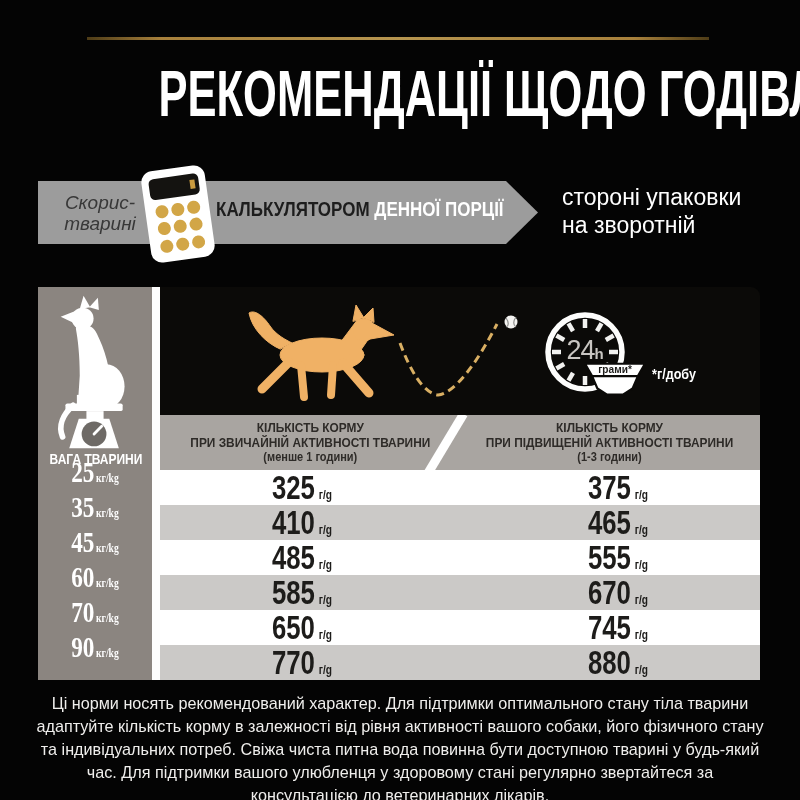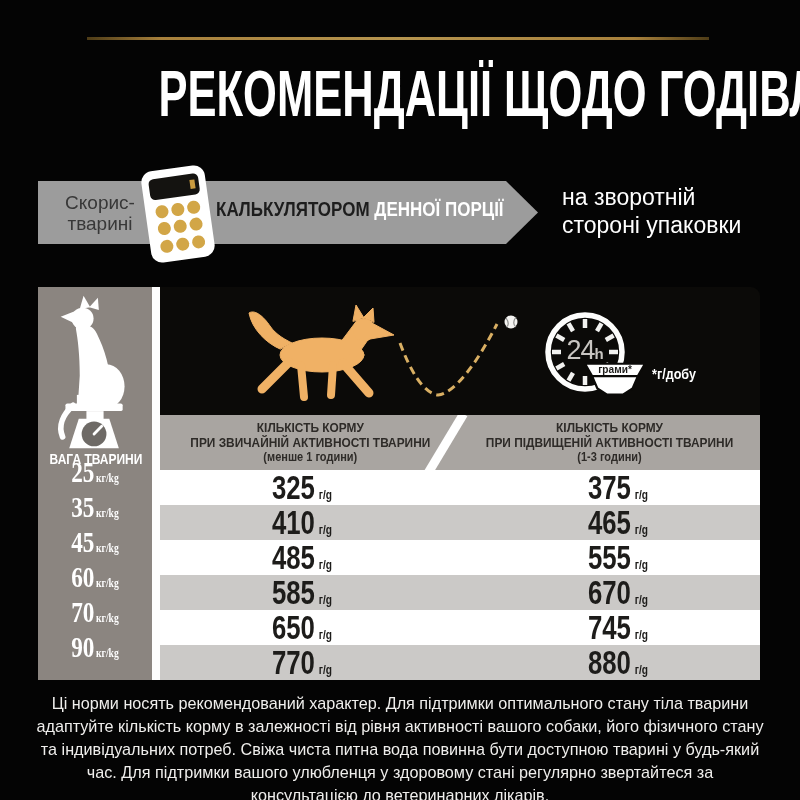--- a/index.html
+++ b/index.html
@@ -9,21 +9,21 @@
   .gold-line{position:absolute;left:87px;top:37px;width:622px;height:3px;
     background:linear-gradient(90deg,#4e3c17,#a8813c 12%,#b6954f 50%,#a8813c 88%,#4e3c17);}
   .title{position:absolute;top:64px;left:0;width:800px;margin:0;text-align:center;}
   .title span{display:inline-block;white-space:nowrap;font-size:64px;font-weight:700;
     color:#ffffff;transform:scaleX(0.68);transform-origin:50% 50%;line-height:60px;}
   
   .banner-bar{position:absolute;left:38px;top:181px;width:500px;height:63px;background:#9c9c9c;
     -webkit-clip-path:polygon(0 0,468px 0,100% 50%,468px 100%,0 100%);
     clip-path:polygon(0 0,468px 0,100% 50%,468px 100%,0 100%);}
   .use-label{position:absolute;left:48px;top:192px;width:104px;text-align:center;
-    color:#383838;font-size:19px;line-height:21px;}
+    color:#383838;font-size:19px;line-height:21px;font-style:italic;}
   .calc{position:absolute;left:146px;top:168px;width:64px;height:92px;background:#ffffff;
     border-radius:11px;transform:rotate(-8deg);}
   .calc-display{position:absolute;left:7px;top:8px;width:50px;height:21px;background:#141310;border-radius:5px;}
   .calc-cursor{position:absolute;right:4px;top:6px;width:5px;height:9px;background:#c99b3f;}
   .calc-pad{position:absolute;left:8px;top:33px;width:48px;height:52px;display:grid;
     grid-template-columns:repeat(3,1fr);grid-template-rows:repeat(3,1fr);}
   .calc-pad div{width:13px;height:13px;border-radius:50%;background:#d2a647;margin:auto;}
   .banner-label{position:absolute;left:216px;top:198px;white-space:nowrap;font-size:20px;
     font-weight:700;transform:scaleX(0.85);transform-origin:0 50%;}
   .banner-label .dark{color:#1d1d1d;}
@@ -101,22 +101,22 @@
         <div></div>
         <div></div>
         <div></div>
     </div>
   </div>
   <div class="banner-label">
     <span class="dark">КАЛЬКУЛЯТОРОМ</span>
     <span class="light">ДЕННОЇ ПОРЦІЇ</span>
   </div>
   <div class="banner-note">
+    <div>стороні упаковки</div>
     <div>на зворотній</div>
-    <div>стороні упаковки</div>
   </div>
 
   <div class="ftable">
 
     <div class="wcol">
       <svg width="82" height="158" viewBox="0 0 86 160">
         <g fill="#ffffff">
           <polygon points="7,22 25,15 28,32"></polygon>
           <circle cx="30" cy="24" r="11.5"></circle>
           <polygon points="27,14 31,0 38,12"></polygon>

